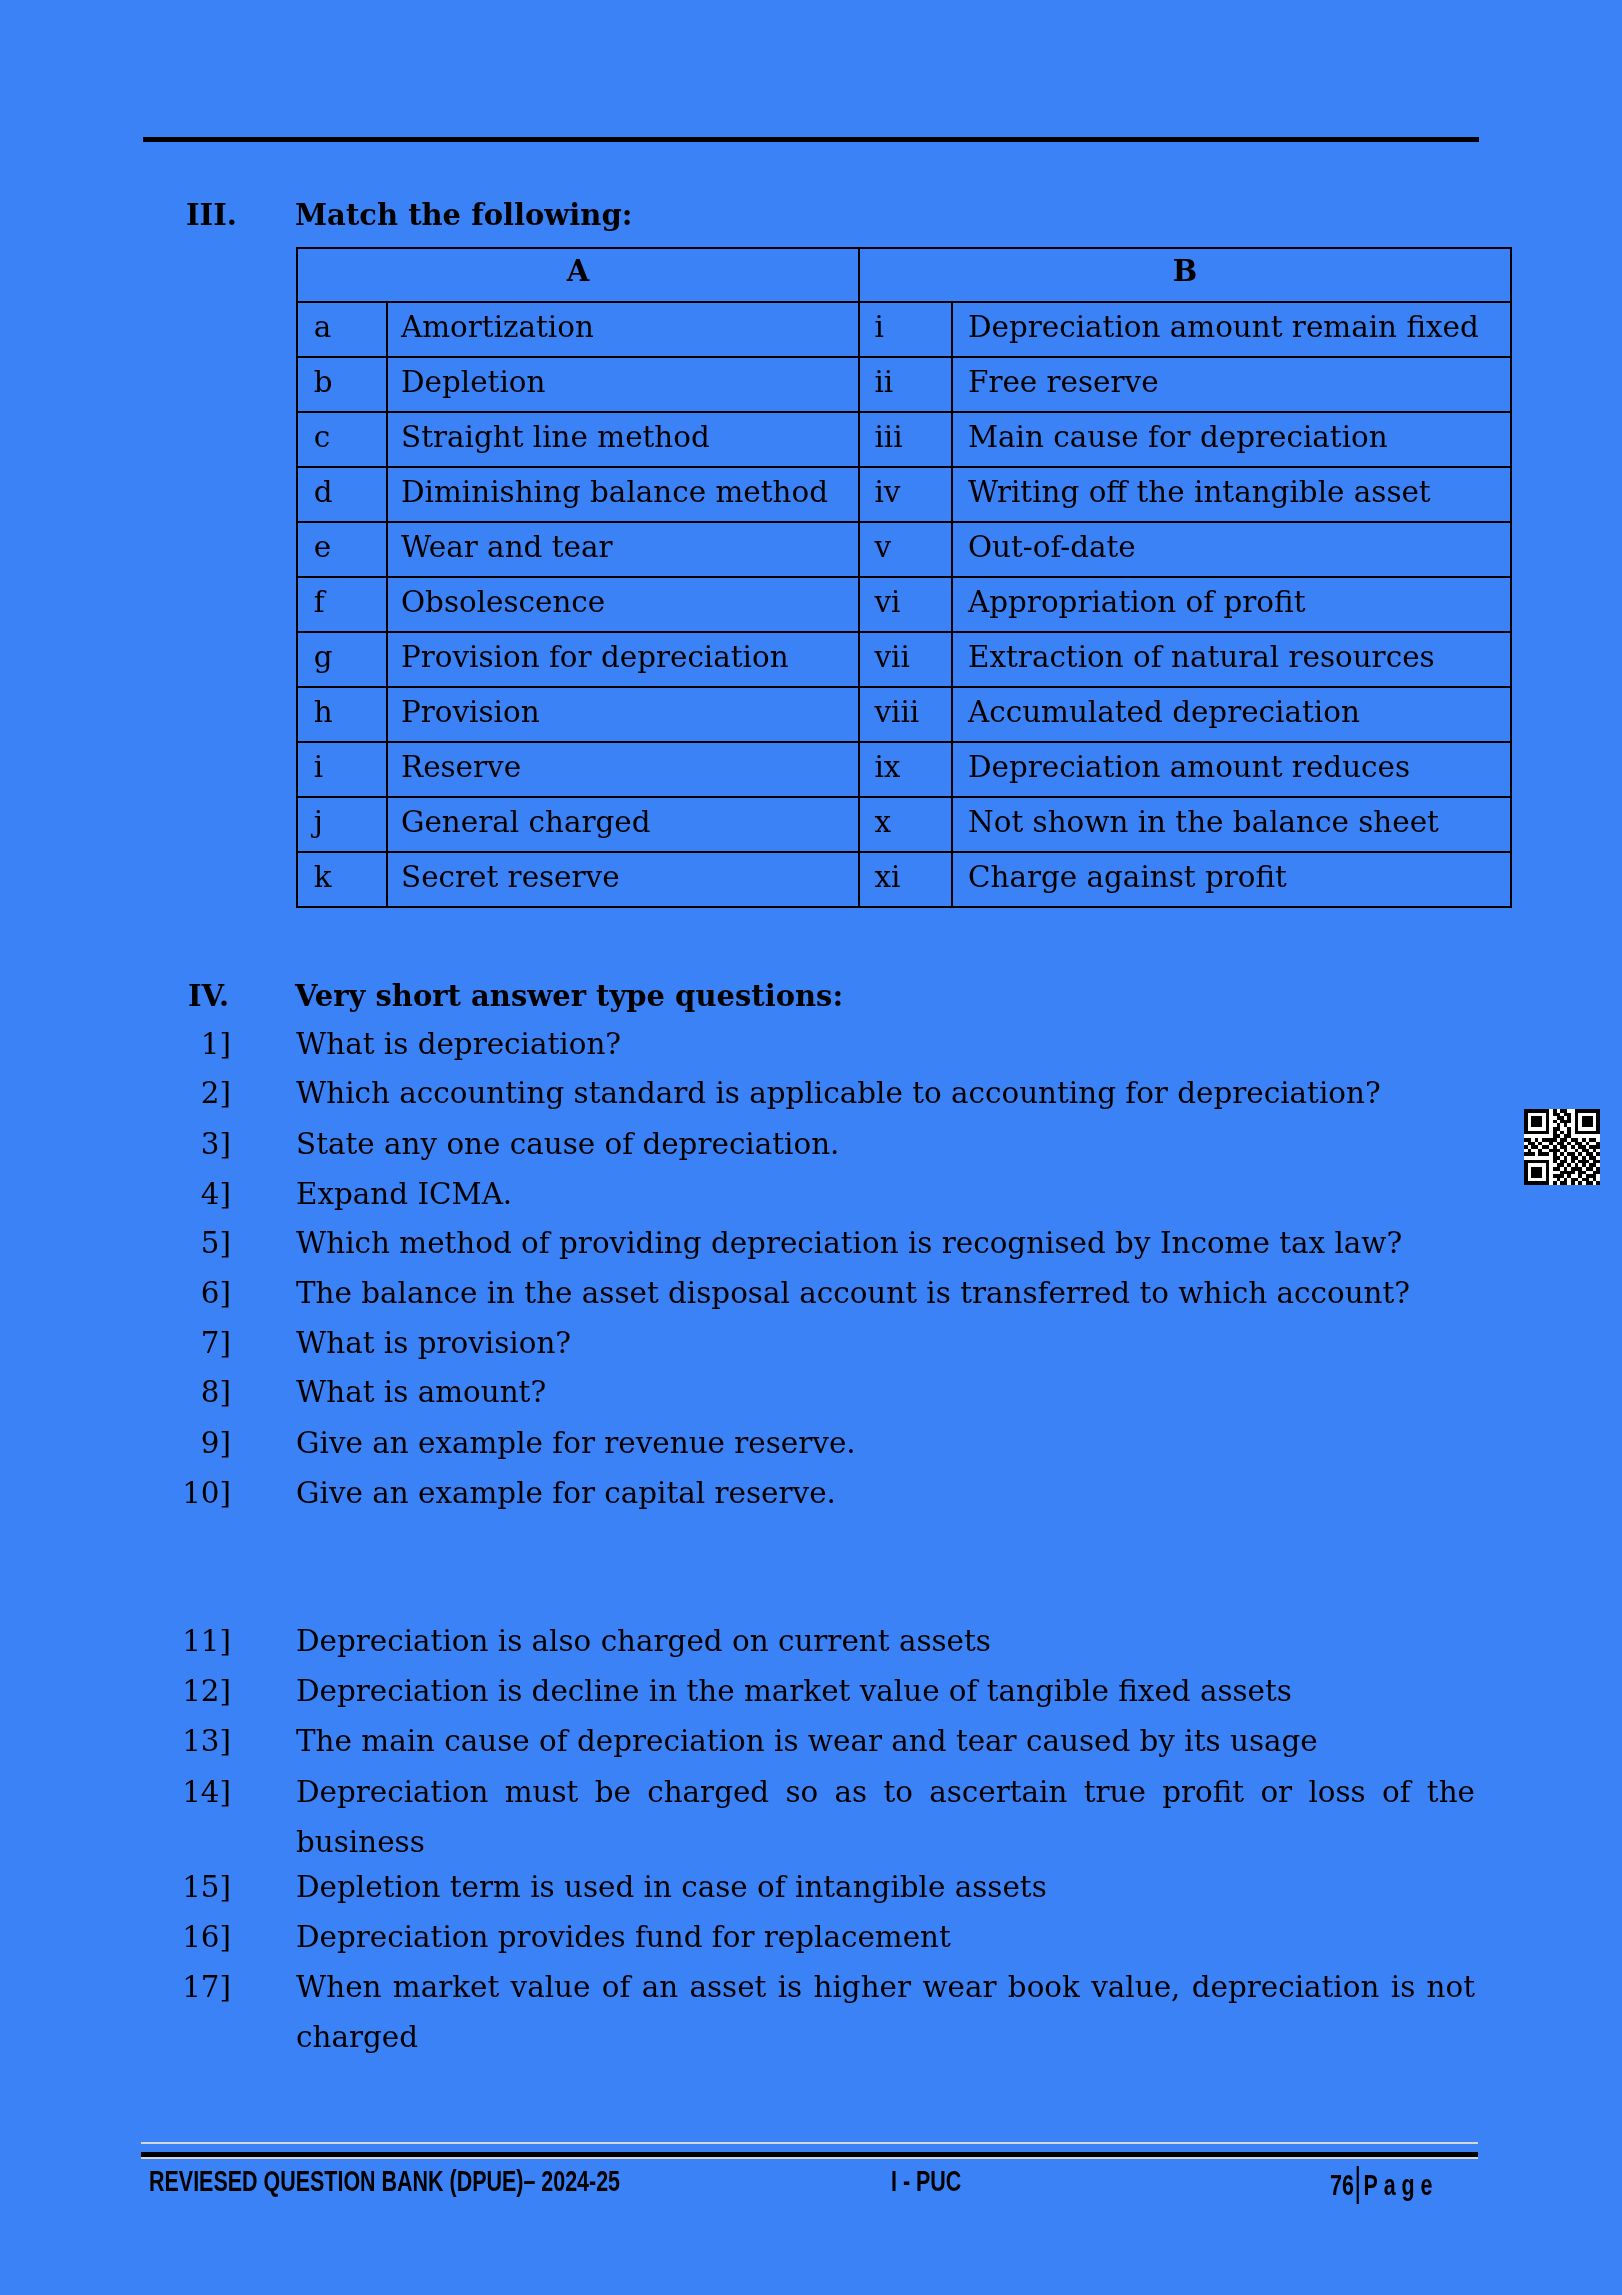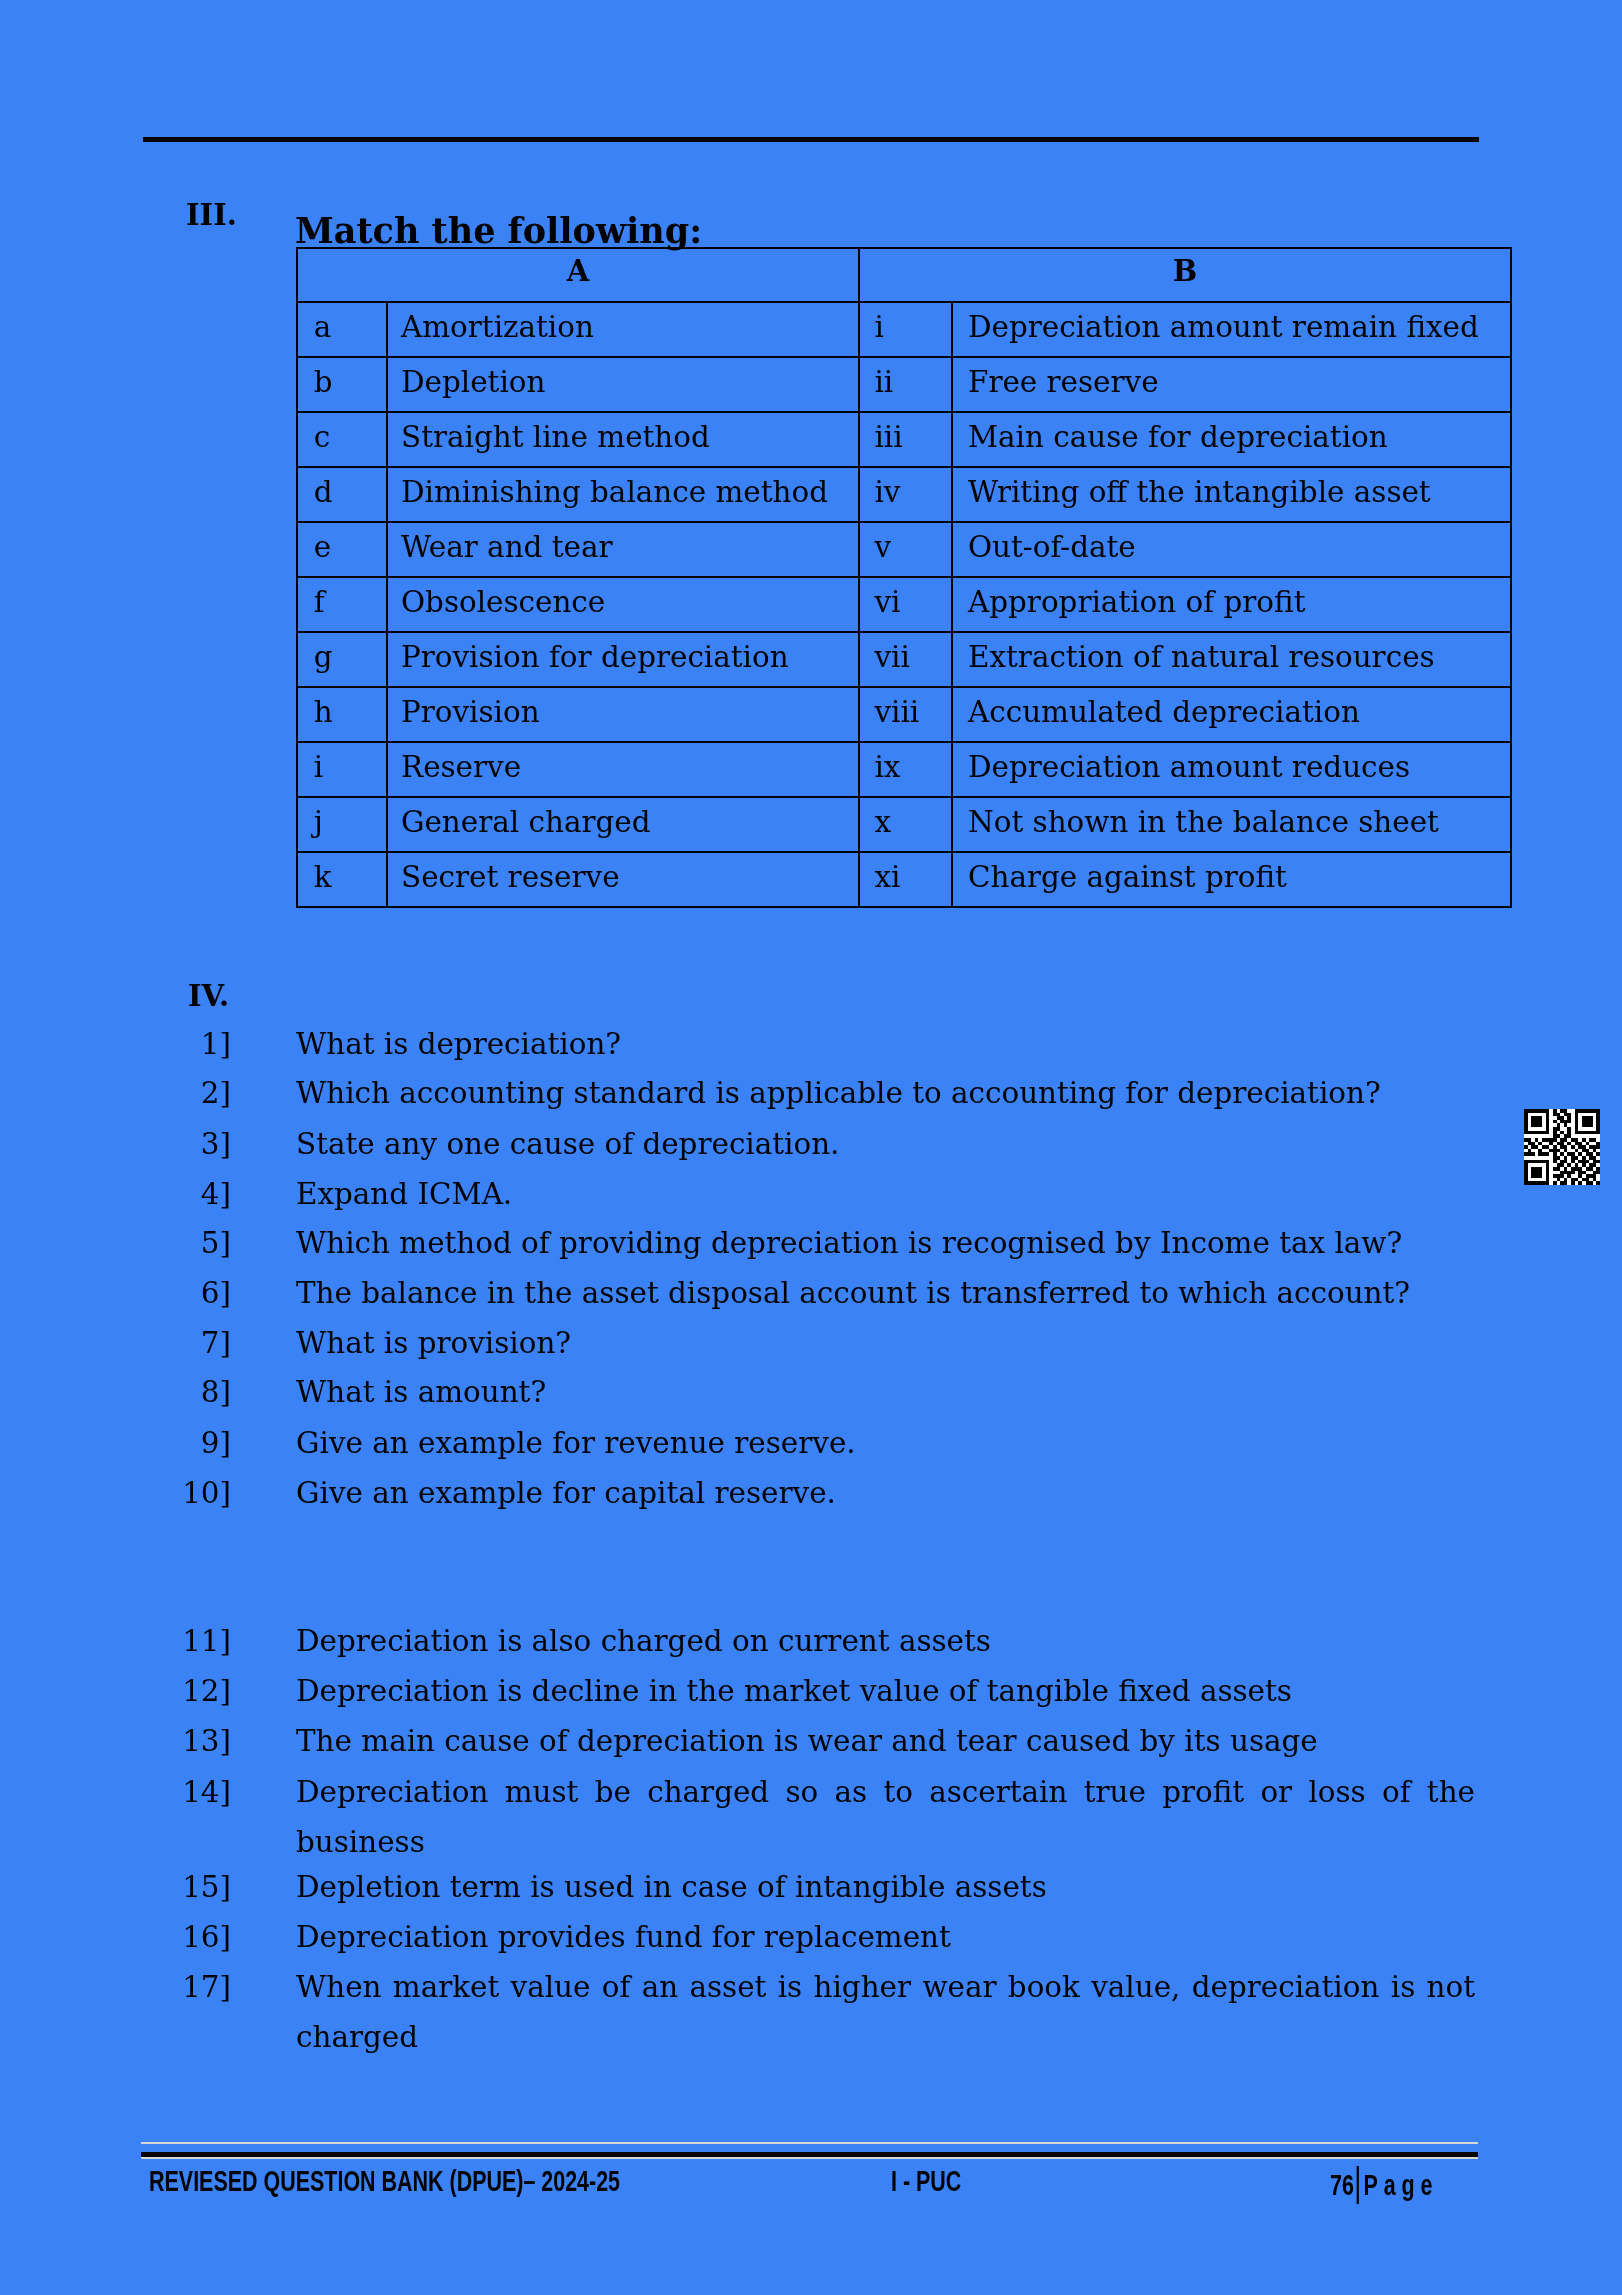--- a/index.html
+++ b/index.html
@@ -1,21 +1,21 @@
 <!DOCTYPE html>
 <html style="font-size:10.5px"><head>
 <meta charset="utf-8">
 <style>
   html, body { margin: 0; padding: 0; background: #ffffff; }
   body { width: 1622px; height: 2295px; position: relative; overflow: hidden; color: #000; }
   .page { position: absolute; left: 0; top: 0; width: 1622px; height: 2295px; background: #3b82f6; }
 
   .rule-top { position: absolute; left: 143px; top: 137px; width: 1336px; height: 4.6px; background: #000; }
   .line { position: absolute; font-family: "DejaVu Serif", "Liberation Serif", serif; font-size: 29.4px; line-height: 30px; white-space: nowrap; }
-  .bold { font-weight: bold; font-size: 35px; margin-top: 16px; }
+  .bold { font-weight: bold; font-size: 29px; }
   .roman { font-weight: bold; font-size: 29px; }
   .num { position: absolute; width: 59px; text-align: right; font-family: "DejaVu Serif", "Liberation Serif", serif; font-size: 29.4px; line-height: 30px; white-space: nowrap; }
 
   
   .match-table { position: absolute; left: 296px; top: 247px; border-collapse: collapse; table-layout: fixed; }
   .match-table td, .match-table th { border: 2px solid #000; padding: 0; vertical-align: top; font-family: "DejaVu Serif", "Liberation Serif", serif; font-size: 29.4px; line-height: 30px; white-space: nowrap; overflow: hidden; }
   .match-table th { height: 54px; font-weight: bold; font-size: 29px; text-align: center; padding-top: 6.5px; box-sizing: border-box; }
   .match-table td { height: 55px; padding-top: 8.5px; box-sizing: border-box; }
   .col-letter { width: 90px; padding-left: 15.7px !important; }
   .col-a { width: 472px; padding-left: 13px !important; }
@@ -123,20 +123,21 @@
         <tr>
           <td class="col-letter">k</td>
           <td class="col-a">Secret reserve</td>
           <td class="col-roman">xi</td>
           <td class="col-b">Charge against profit</td>
         </tr>
       </tbody>
   </table>
 
   <div class="line roman" style="left:188px; top:981px;">IV.</div>
+  <div class="line bold" style="left:295px; top:981px;">Very short answer type questions:</div>
 
   <div id="iv-questions">
       <div class="num" style="left: 172px; top: 1029px;">1]</div>
       <div class="line" style="left: 296px; top: 1029px;">What is depreciation?</div>
       <div class="num" style="left: 172px; top: 1078px;">2]</div>
       <div class="line" style="left: 296px; top: 1078px;">Which accounting standard is applicable to accounting for depreciation?</div>
       <div class="num" style="left: 172px; top: 1129px;">3]</div>
       <div class="line" style="left: 296px; top: 1129px;">State any one cause of depreciation.</div>
       <div class="num" style="left: 172px; top: 1179px;">4]</div>
       <div class="line" style="left: 296px; top: 1179px;">Expand ICMA.</div>

